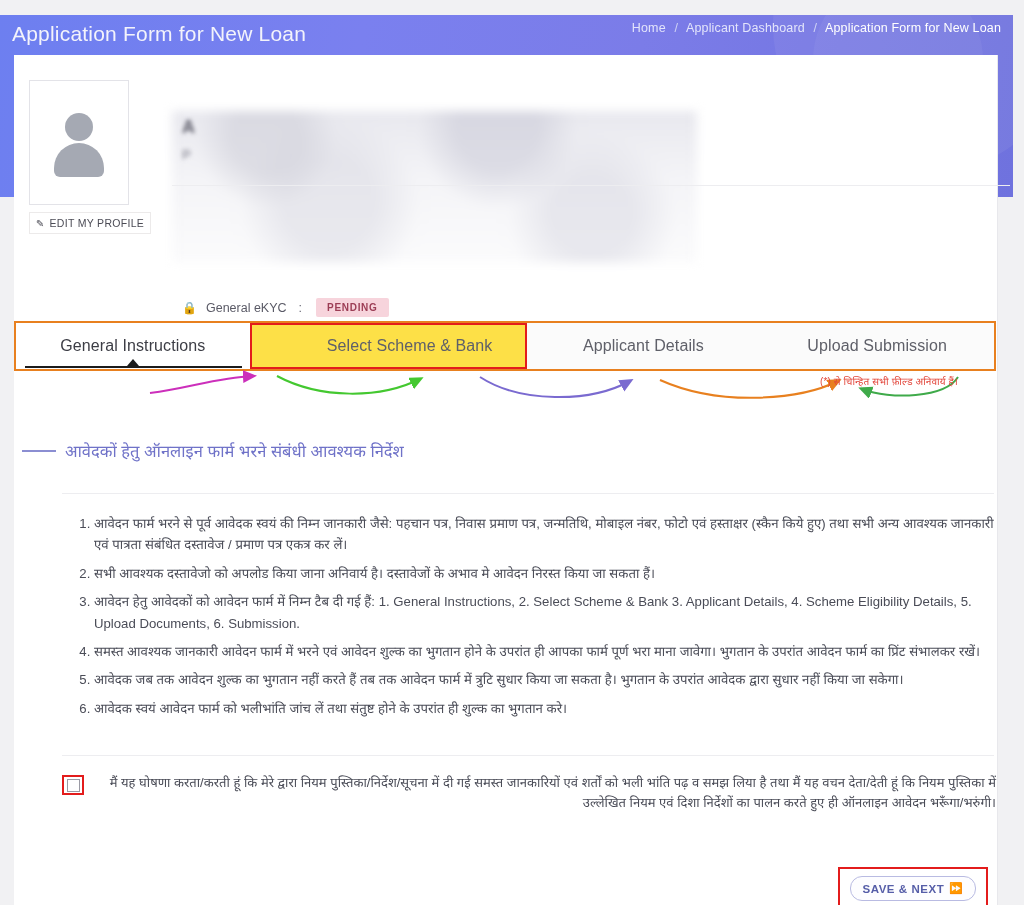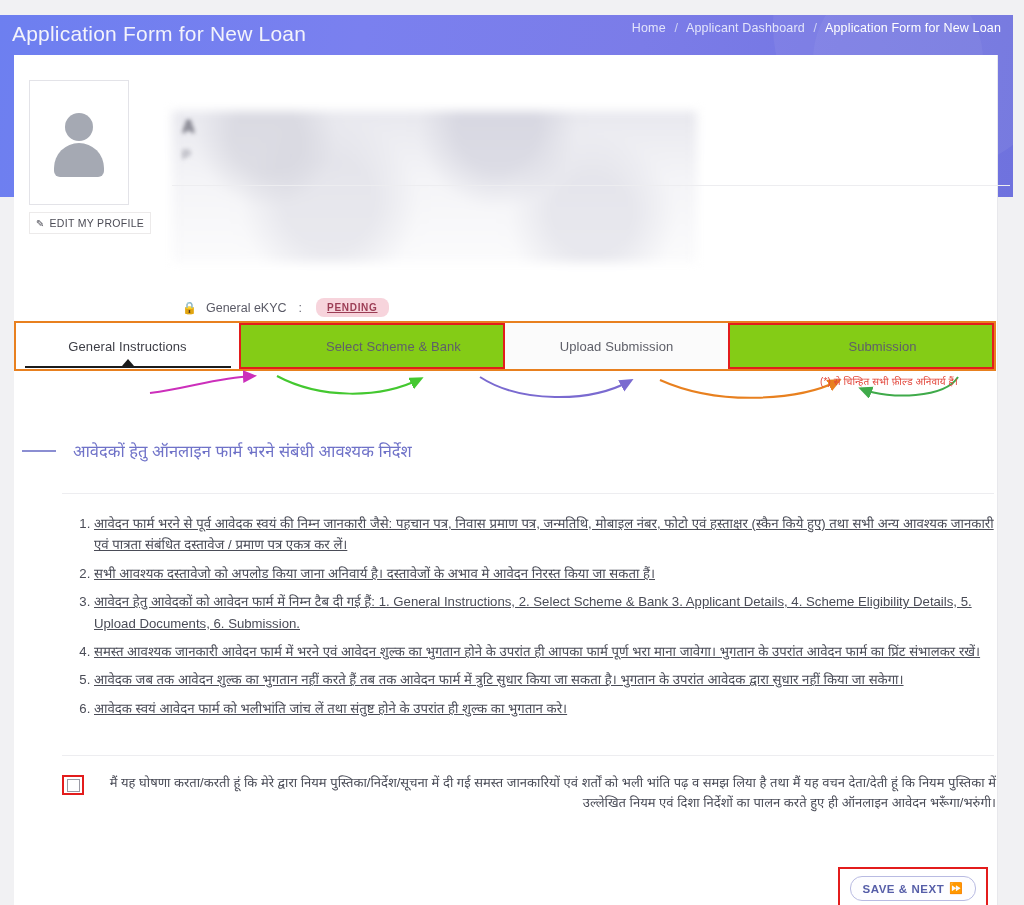--- a/index.html
+++ b/index.html
@@ -153,23 +153,22 @@
   }
   .lock-icon { color: #6b6b77; font-size: 12px; }
   .ekyc-colon { color: #6b6b77; margin-left: 3px; }
   .pending-badge {
     background: #f7d4dc;
     color: #9c3d55;
     font-size: 10px;
     font-weight: 700;
     letter-spacing: .7px;
     padding: 4px 11px 4px 11px;
-    border-radius: 8px;
+    border-radius: 2px;
     margin-left: 5px;
-    text-decoration: underline;
   }
 
   
   .tabs-wrap {
     position: absolute;
     left: 0px; top: 266px;
     width: 984px; height: 50px;
   }
   .tabs-outline {
     position: absolute;
@@ -181,21 +180,21 @@
   .tabs {
     position: absolute;
     left: 2px; top: 2px;
     width: 978px; height: 46px;
     display: flex;
   }
   .tab {
     flex: 1 1 0;
     position: relative;
     display: flex; align-items: center; justify-content: center;
-    font-size: 13px;
+    font-size: 16px;
     color: #5f6069;
     background: #fbfbfb;
     cursor: pointer;
     letter-spacing: .1px;
   }
   .tab.active {
     background: #ffffff;
     color: #3c3d45;
   }
   .tab.active .underline {
@@ -207,21 +206,21 @@
   .tab.active .pointer {
     position: absolute;
     left: 50%; bottom: 3px;
     transform: translateX(-50%);
     width: 0; height: 0;
     border-left: 6px solid transparent;
     border-right: 6px solid transparent;
     border-bottom: 7px solid #1b1b1b;
   }
   .tab.hl {
-    background: #84cc16;
+    background: #fde047;
     outline: 2px solid #e31c1c;
     outline-offset: -2px;
     z-index: 2;
     padding-left: 43px;
   }
 
   
   .annot { position: absolute; left: 0; top: 0; width: 1024px; height: 905px; pointer-events: none; }
   .annot-note {
     position: absolute;
@@ -229,21 +228,21 @@
     font-size: 10px;
     color: #e2453a;
     white-space: nowrap;
     letter-spacing: .1px;
   }
 
   
   .sec-heading {
     position: absolute;
     left: 8px; top: 384px;
-    display: flex; align-items: center; gap: 17px;
+    display: flex; align-items: center; gap: 9px;
     font-size: 16.5px;
     color: #6f72c8;
     white-space: nowrap;
   }
   .sec-heading .dash {
     display: inline-block;
     width: 34px; height: 2px;
     background: #8b8ed2;
   }
 
@@ -256,21 +255,21 @@
 
   
   .instr {
     position: absolute;
     left: 58px; top: 458px;
     width: 924px;
     color: #4a4c57;
     font-size: 13.2px;
     line-height: 1.62;
   }
-  .instr ol { margin: 0; padding-left: 22px; text-decoration: underline; }
+  .instr ol { margin: 0; padding-left: 22px; }
   .instr li { margin-bottom: 7px; }
 
   .hr-bot {
     position: absolute;
     left: 48px; top: 700px;
     width: 932px; height: 1px;
     background: #ededf0;
   }
 
   
@@ -376,24 +375,24 @@
       <div class="tabs">
         <div class="tab active">
           <span>General Instructions</span>
           <span class="underline"></span>
           <span class="pointer"></span>
         </div>
         <div class="tab hl">
           <span>Select Scheme &amp; Bank</span>
         </div>
         <div class="tab">
+          <span>Applicant Details</span>
+        </div>
+        <div class="tab">
           <span>Upload Submission</span>
-        </div>
-        <div class="tab hl">
-          <span>Submission</span>
         </div>
       </div>
     </div>
 
     <div class="sec-heading">
       <span class="dash"></span>
       <span>आवेदकों हेतु ऑनलाइन फार्म भरने संबंधी आवश्यक निर्देश</span>
     </div>
 
     <div class="hr-top"></div>

